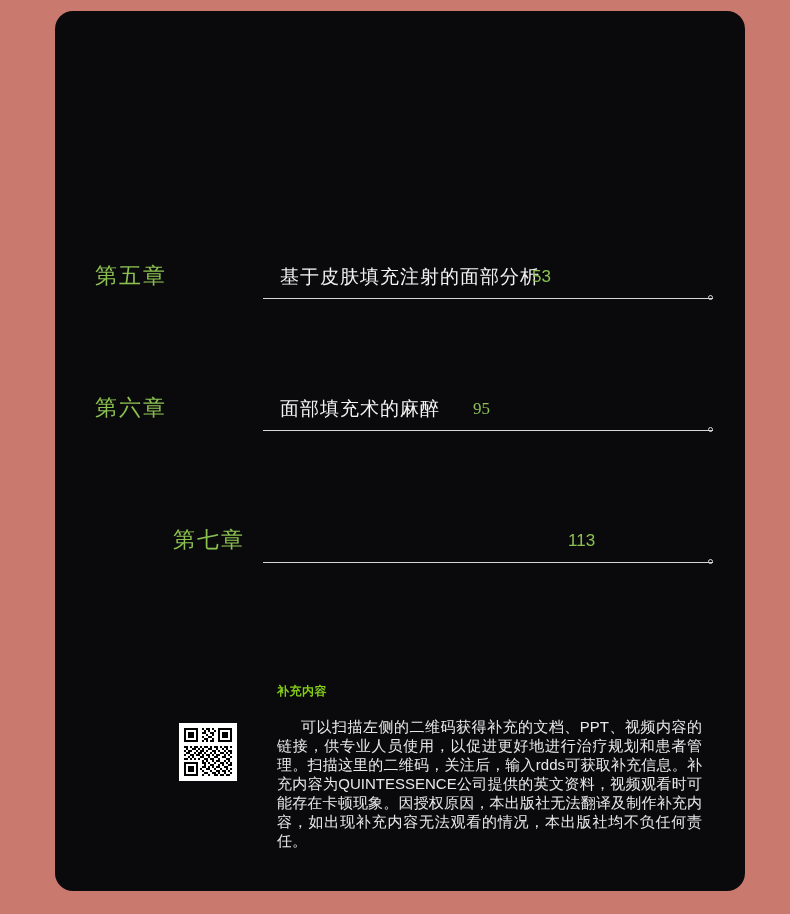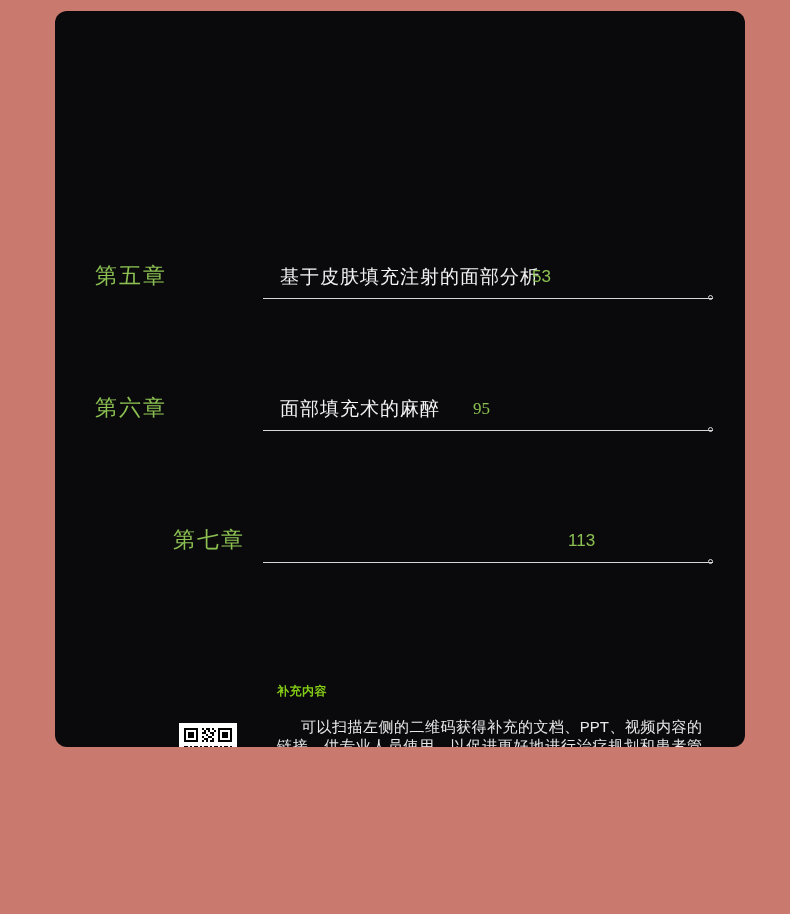--- a/index.html
+++ b/index.html
@@ -15,23 +15,23 @@
     width: 790px;
     height: 914px;
     background: #c9796d;
     overflow: hidden;
   }
   #book {
     position: absolute;
     left: 55px;
     top: 11px;
     width: 690px;
-    height: 736px;
+    height: 880px;
     background: #0a0a0c;
-    border-radius: 12px;
+    border-radius: 18px;
     overflow: hidden;
   }
   .toc {
     position: absolute;
     left: 0;
     top: 0;
     width: 690px;
   }
   .entry {
     position: absolute;

